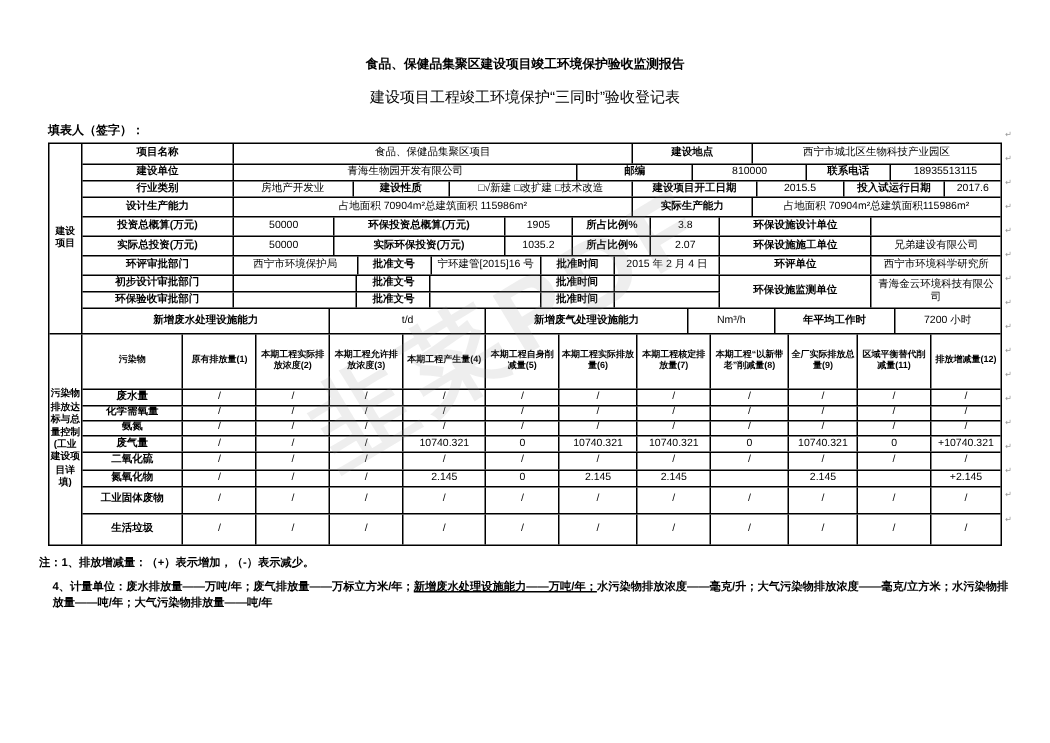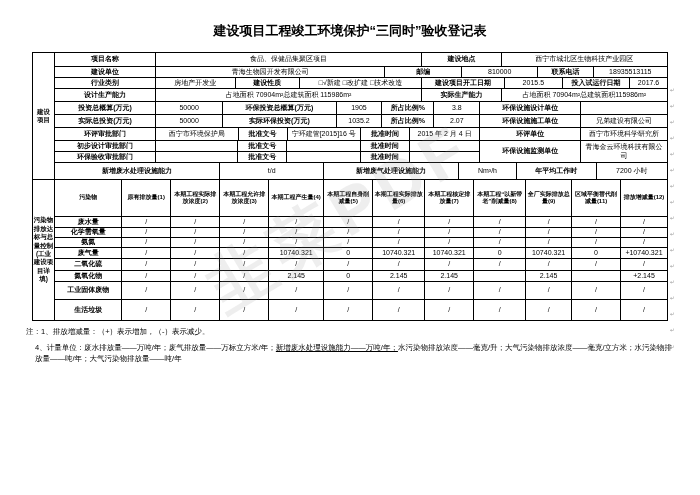--- a/index.html
+++ b/index.html
@@ -1,19 +1,19 @@
 <!DOCTYPE html>
 <html><head>
 <meta charset="utf-8">
 <style>
   html,body{margin:0;padding:0;}
   .page{width:700px;height:495px;background:#fff;position:relative;overflow:hidden;
         font-family:"Liberation Sans",sans-serif;color:#000;}
   .t1{margin:37px 0 0;text-align:center;font-size:8.5px;font-weight:bold;}
-  .t2{margin:22px 0 0;text-align:center;font-size:13px;font-weight:bold;}
+  .t2{margin:9px 0 0;text-align:center;font-size:10px;font-weight:normal;}
   .meta{width:636px;margin:9px auto 3px;display:flex;font-size:8px;font-weight:bold;}
   .meta .m1{width:46%;} .meta .m2{width:26%;} .meta .m3{width:28%;}
   .tbl{width:636px;margin:0 auto;border:1.5px solid #000;box-sizing:border-box;background:#fff;}
   .band{display:flex;}
   .band+.band{border-top:1px solid #000;}
   .side{width:22px;min-width:22px;border-right:1px solid #000;box-sizing:border-box;
         display:flex;align-items:center;justify-content:center;text-align:center;
         font-weight:bold;font-size:6.5px;line-height:1.3;white-space:pre-line;}
   .rows{flex:1;display:flex;flex-direction:column;min-width:0;}
   .trow{display:flex;border-bottom:1px solid #000;box-sizing:border-box;min-width:0;}
@@ -22,38 +22,40 @@
         justify-content:center;text-align:center;padding:0 1px;line-height:1.15;
         word-break:break-all;overflow:hidden;font-size:7px;}
   .cell:last-child{border-right:none;}
   .b{font-weight:bold;}
   .mband{align-items:stretch;}
   .mleft{display:flex;flex-direction:column;box-sizing:border-box;}
   .mleft .trow:last-child{border-bottom:none;}
   .mleft .trow .cell:last-child{border-right:1px solid #000;}
   .phead .cell{font-size:6px;line-height:1.25;}
   .notes{width:648px;margin:6px auto 0;font-size:7.5px;line-height:1.45;}
-  .notes .nl{margin-bottom:5px;}
+  .notes .nl{margin-bottom:5px;font-weight:bold;}
   .notes .ind{padding-left:9px;}
   .u{text-decoration:underline;}
   .watermark{position:absolute;left:190px;top:255px;font-size:66px;font-weight:bold;
              color:rgba(150,150,150,0.16);transform:rotate(-31deg);transform-origin:0 0;
              white-space:nowrap;pointer-events:none;letter-spacing:6px;}
   .marks{position:absolute;left:670px;top:88px;height:262px;display:flex;flex-direction:column;
          justify-content:space-between;font-size:5.5px;color:#9a9a9a;line-height:1;}
 </style>
 </head>
 <body>
 
 <div class="page">
   <div class="watermark">韭菜PDF</div>
 
+  <div class="t1">食品、保健品集聚区建设项目竣工环境保护验收监测报告</div>
   <div class="t2">建设项目工程竣工环境保护“三同时”验收登记表</div>
 
   <div class="meta">
+    <span class="m2">填表人（签字）：</span>
   </div>
 
   <div class="tbl">
     <div class="band">
       <div class="side">建设
 项目</div>
       <div class="rows" id="top-rows">
           <div class="trow" style="height: 14px;">
             <div class="cell b" style="width: 16.5%;">项目名称</div>
             <div class="cell" style="width: 43.5%;">食品、保健品集聚区项目</div>

